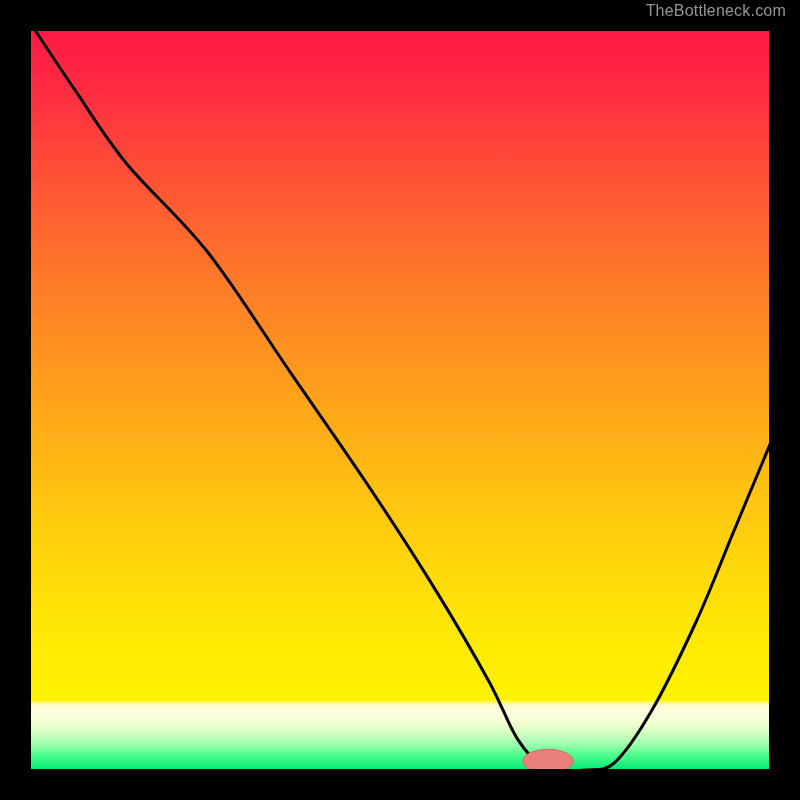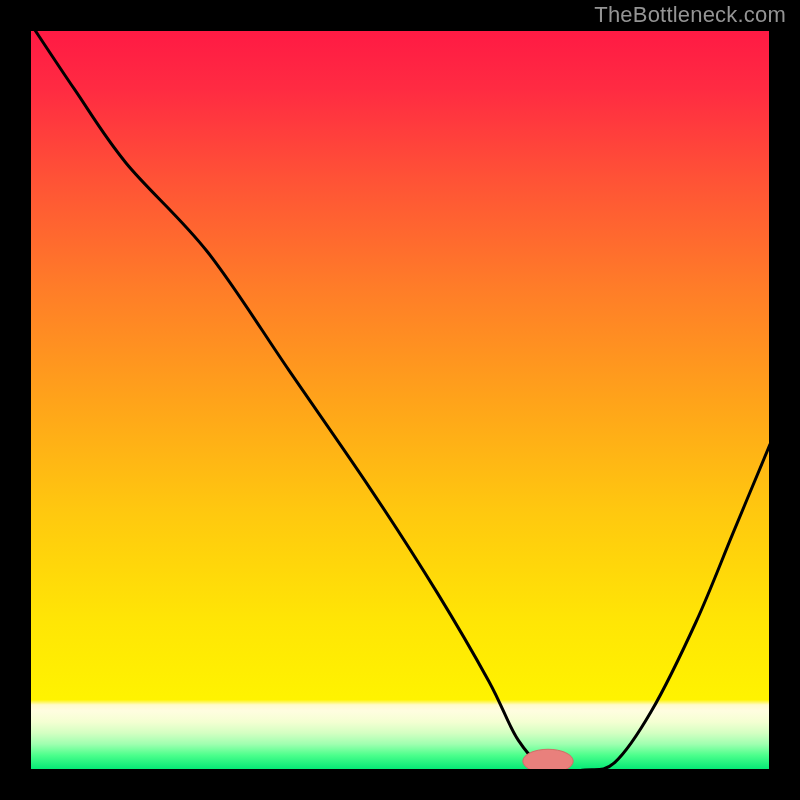--- a/index.html
+++ b/index.html
@@ -14,21 +14,21 @@
     position: relative;
     width: 800px;
     height: 800px;
   }
   svg { display: block; }
   .watermark {
     position: absolute;
     top: 2px;
     right: 14px;
     font-family: Arial, Helvetica, sans-serif;
-    font-size: 22px;
+    font-size: 16px;
     color: #949494;
     letter-spacing: 0.2px;
     user-select: none;
   }
 </style>
 </head>
 <body>
 
 <div class="stage">
   <svg id="chart-svg" width="800" height="800" viewBox="0 0 800 800">

